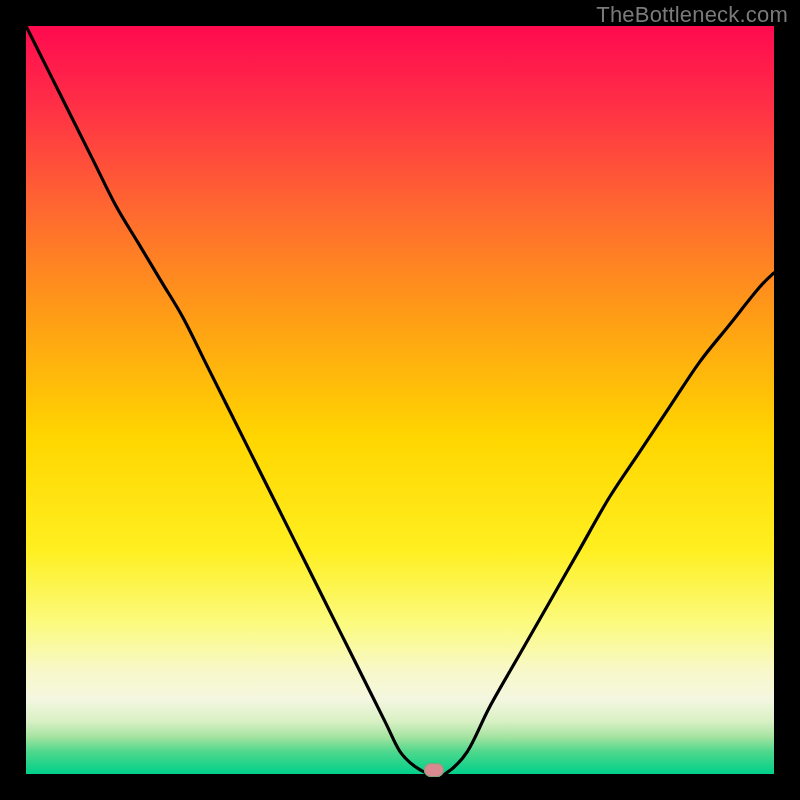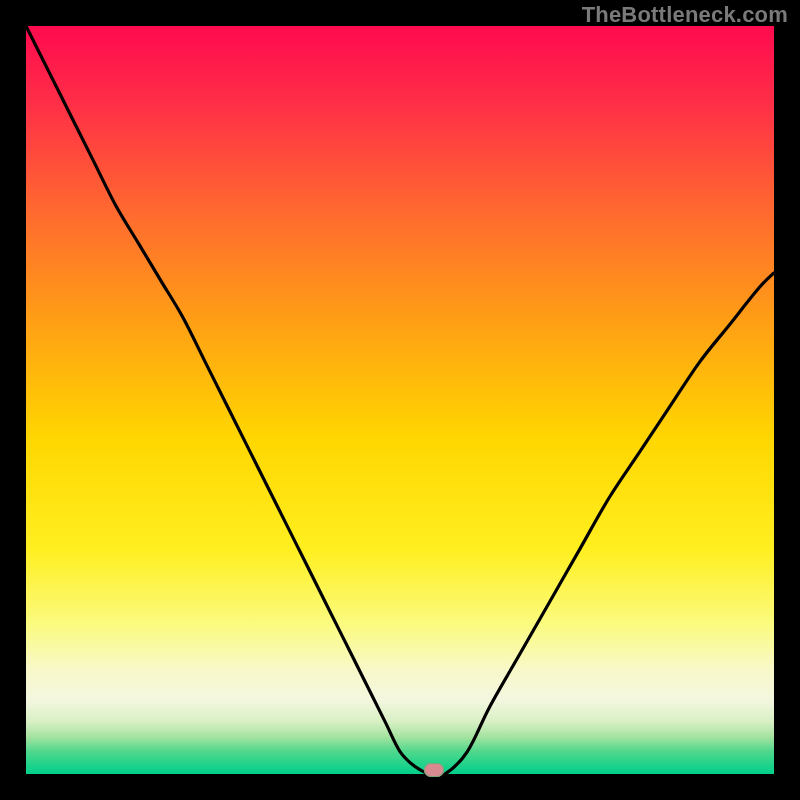--- a/index.html
+++ b/index.html
@@ -19,21 +19,21 @@
     height: 800px;
     background: #000;
   }
   .branding {
     position: absolute;
     top: 2px;
     right: 12px;
     color: #7a7a7a;
     font-size: 22px;
     letter-spacing: 0.2px;
-    font-weight: 700;
+    font-weight: 400;
   }
   .plot {
     position: absolute;
     left: 26px;
     top: 26px;
     width: 748px;
     height: 748px;
     background: #fff;
   }
   .gradient {

